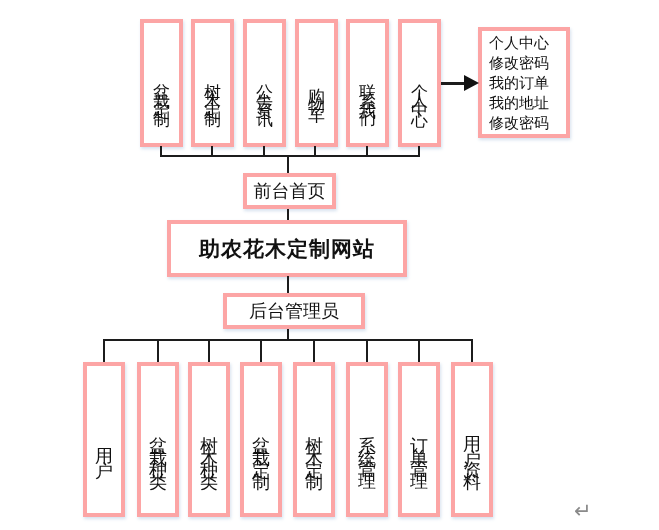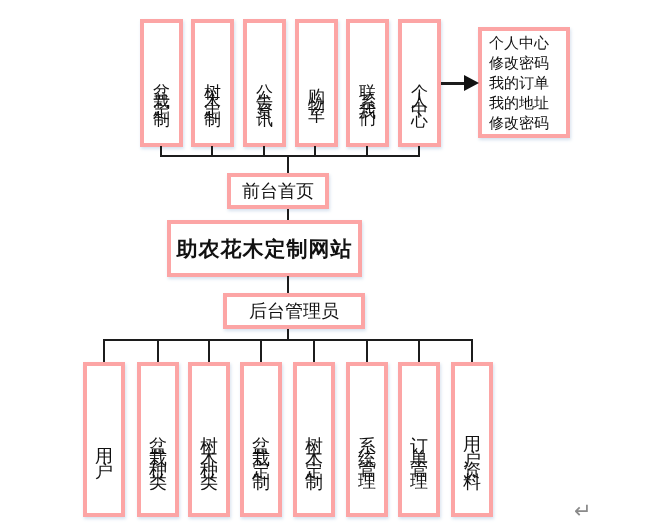--- a/index.html
+++ b/index.html
@@ -70,27 +70,27 @@
 
   <div class="line" style="left:160px;top:146px;width:2px;height:11px"></div>
   <div class="line" style="left:211px;top:146px;width:2px;height:11px"></div>
   <div class="line" style="left:263px;top:146px;width:2px;height:11px"></div>
   <div class="line" style="left:314px;top:146px;width:2px;height:11px"></div>
   <div class="line" style="left:366px;top:146px;width:2px;height:11px"></div>
   <div class="line" style="left:418px;top:146px;width:2px;height:11px"></div>
   <div class="line" style="left:160px;top:155px;width:260px;height:2px"></div>
   <div class="line" style="left:287px;top:156px;width:2px;height:17px"></div>
 
-  <div class="node hnode" style="left:227px;top:173px;width:102px;height:36px">
+  <div class="node hnode" style="left:243px;top:173px;width:93px;height:36px">
     <span>前台首页</span>
   </div>
 
   <div class="line" style="left:287px;top:209px;width:2px;height:11px"></div>
 
-  <div class="node rootnode" style="left:167px;top:220px;width:195px;height:57px">
+  <div class="node rootnode" style="left:167px;top:220px;width:240px;height:57px">
     <span>助农花木定制网站</span>
   </div>
 
   <div class="line" style="left:287px;top:276px;width:2px;height:17px"></div>
 
   <div class="node hnode" style="left:223px;top:293px;width:142px;height:36px">
     <span>后台管理员</span>
   </div>
 
   <div class="line" style="left:287px;top:329px;width:2px;height:11px"></div>

